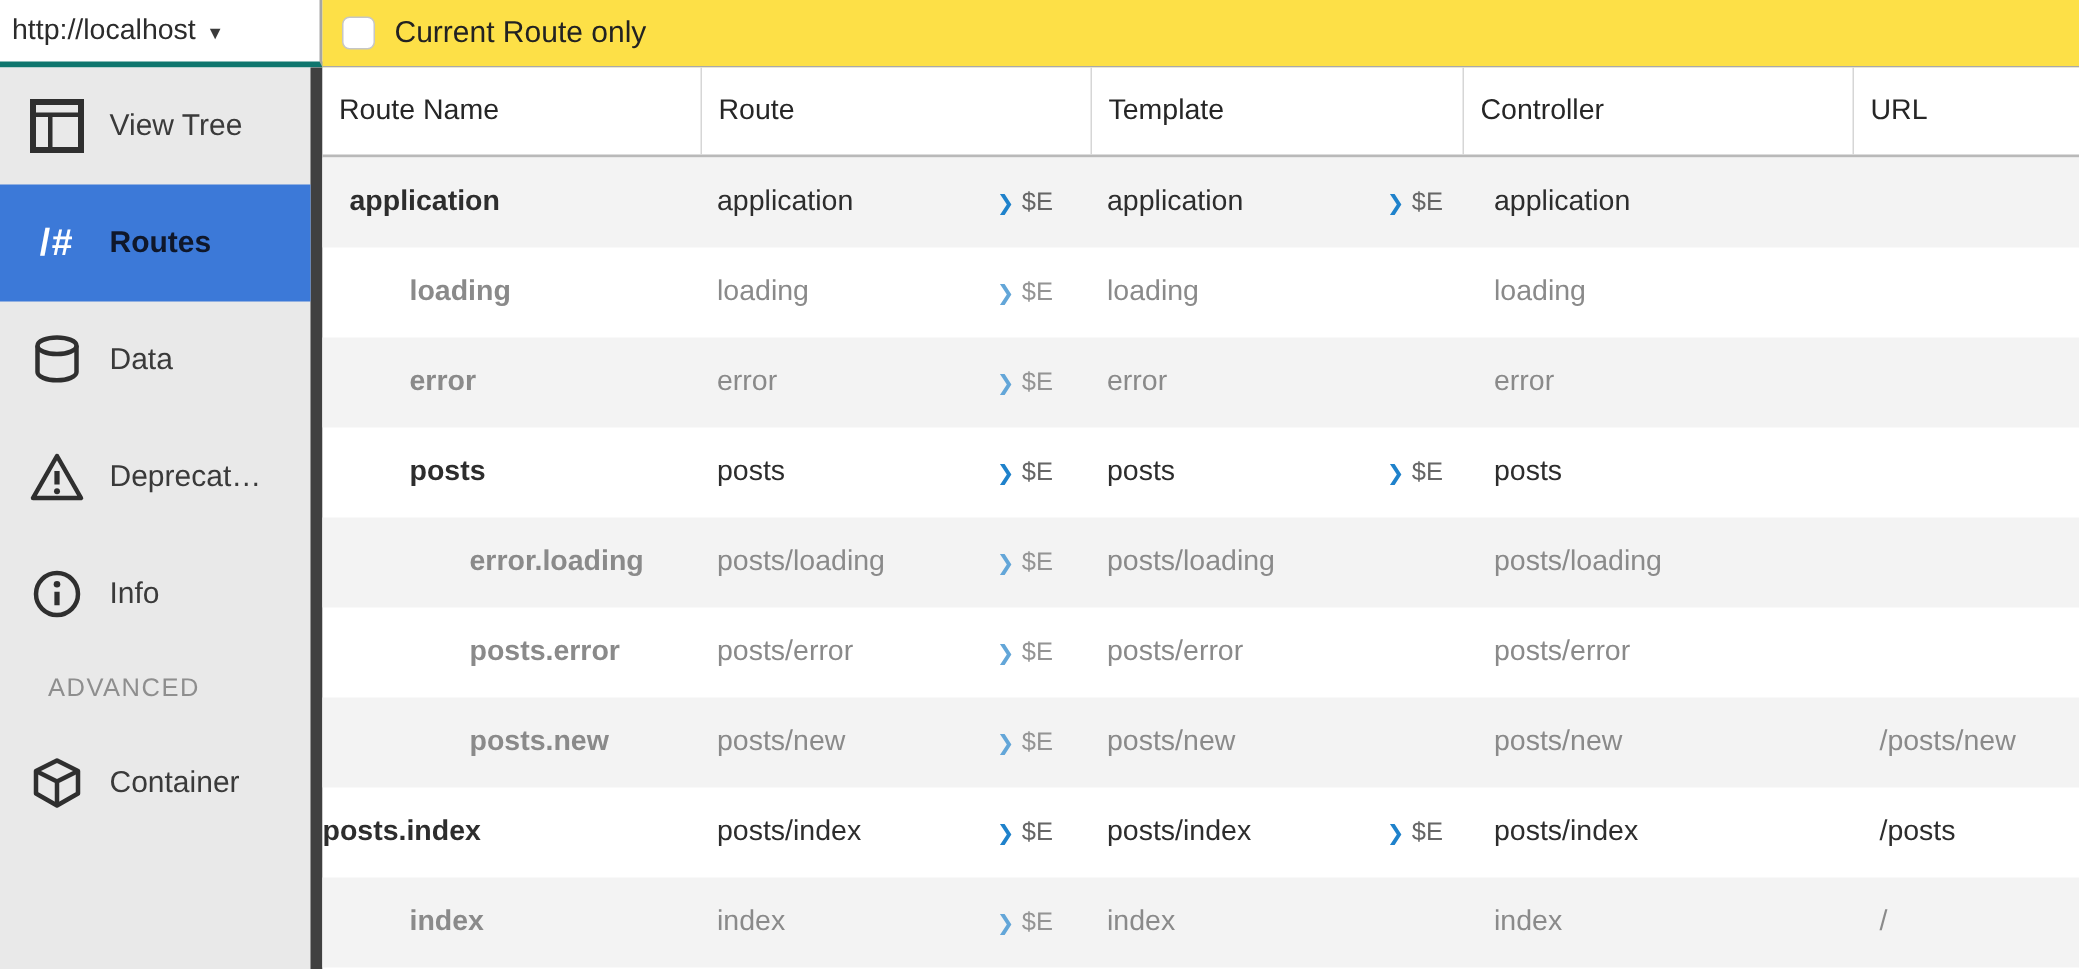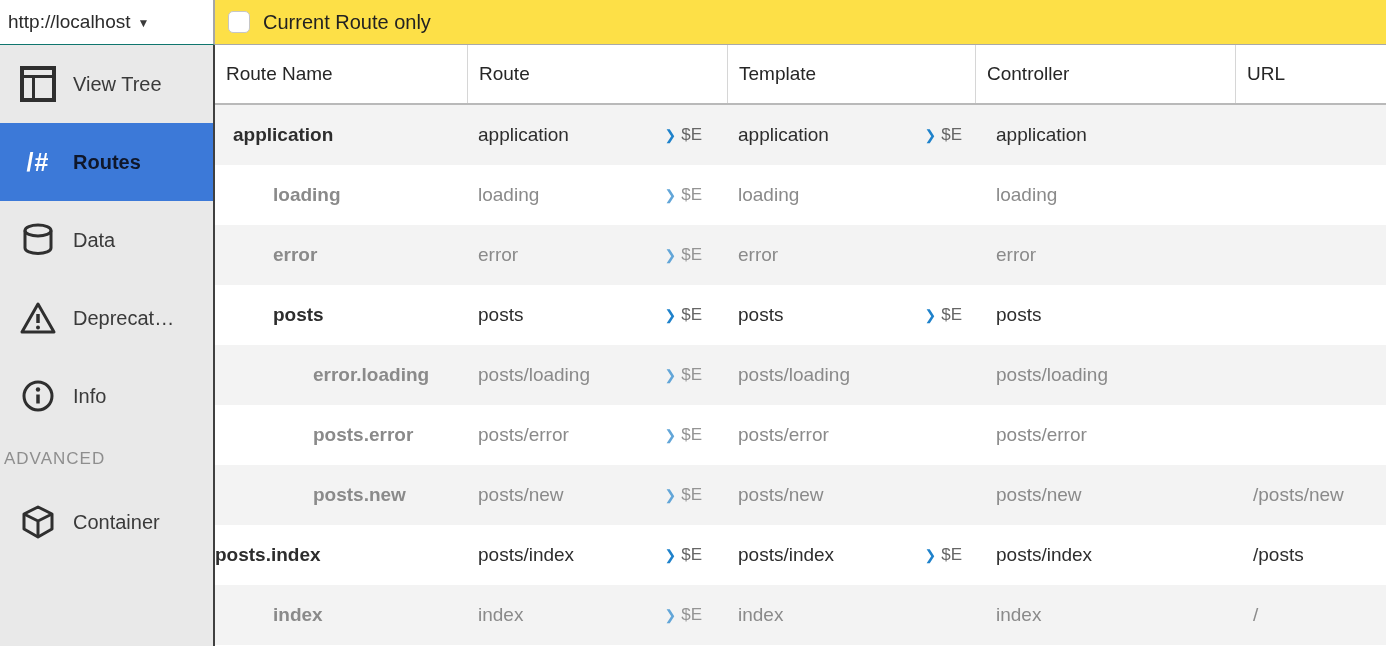--- a/index.html
+++ b/index.html
@@ -4,52 +4,52 @@
 <style>
   * { margin:0; padding:0; box-sizing:border-box; }
   html,body { width:1386px; height:646px; overflow:hidden; background:#fff;
               font-family:"Liberation Sans","DejaVu Sans",sans-serif; }
 
   .app { position:relative; width:1386px; height:646px; }
 
   
   .url-bar {
     position:absolute; left:0; top:0; width:215px; height:45px;
-    background:#fff; border-right:2px solid #a6a6a6; border-bottom:1px solid #0f766e;
+    background:#fff; border-right:2px solid #a6a6a6; border-bottom:4px solid #0f766e;
     display:flex; align-items:center; padding-left:8px; cursor:default;
   }
   .url-bar .url-text { font-size:19px; color:#2b2b2b; }
   .url-bar .arrow { font-size:12px; color:#3a3a3a; margin-left:7px; margin-top:2px; }
 
   
   .toolbar {
     position:absolute; left:215px; top:0; right:0; height:45px;
     background:#fde047; border-bottom:1px solid #a9a9a9;
     display:flex; align-items:center; padding-left:13px;
   }
   .checkbox {
     width:22px; height:22px; border:1.5px solid #c6c6c6; border-radius:5px;
     background:#fff; appearance:none; -webkit-appearance:none; cursor:pointer;
   }
   .toolbar .cb-label { margin-left:13px; font-size:20px; color:#222; }
 
   
   .sidebar {
     position:absolute; left:0; top:45px; width:215px; bottom:0;
-    background:#e9e9e9; border-right:2px solid #404040;
+    background:#e9e9e9; border-right:8px solid #404040;
   }
   .side-item { height:78px; display:flex; align-items:center; padding-left:18px; cursor:pointer; }
   .side-item .icon-box { width:40px; height:40px; display:flex; align-items:center; justify-content:center; flex:0 0 40px; }
   .side-item .side-label { margin-left:15px; font-size:20px; color:#3a3a3a; white-space:nowrap; }
   .side-item.selected { background:var(--accent-blue,#3c79d8); }
   .side-item.selected .side-label { color:#0f172a; font-weight:bold; }
   .side-item svg { stroke:#2f2f2f; fill:none; }
   .routes-glyph { font-size:25px; font-weight:600; color:#2f2f2f; letter-spacing:1px; }
   .side-item.selected .routes-glyph { color:#fff; }
-  .section-label { height:48px; display:flex; align-items:center; padding-left:4px;
+  .section-label { height:48px; display:flex; align-items:center; padding-left:32px;
                    font-size:17px; color:#8e8e8e; letter-spacing:1px; }
 
   
   .main { position:absolute; left:215px; top:45px; right:0; bottom:0; background:#fff; }
   .grid-cols { display:grid; grid-template-columns:253px 260px 248px 260px 1fr; }
   .thead { height:60px; border-bottom:2px solid #b9b9b9; }
   .th { display:flex; align-items:center; padding-left:11px;
         font-size:19px; color:#262626; border-right:1px solid #d6d6d6; }
   .th:last-child { border-right:none; }
 

